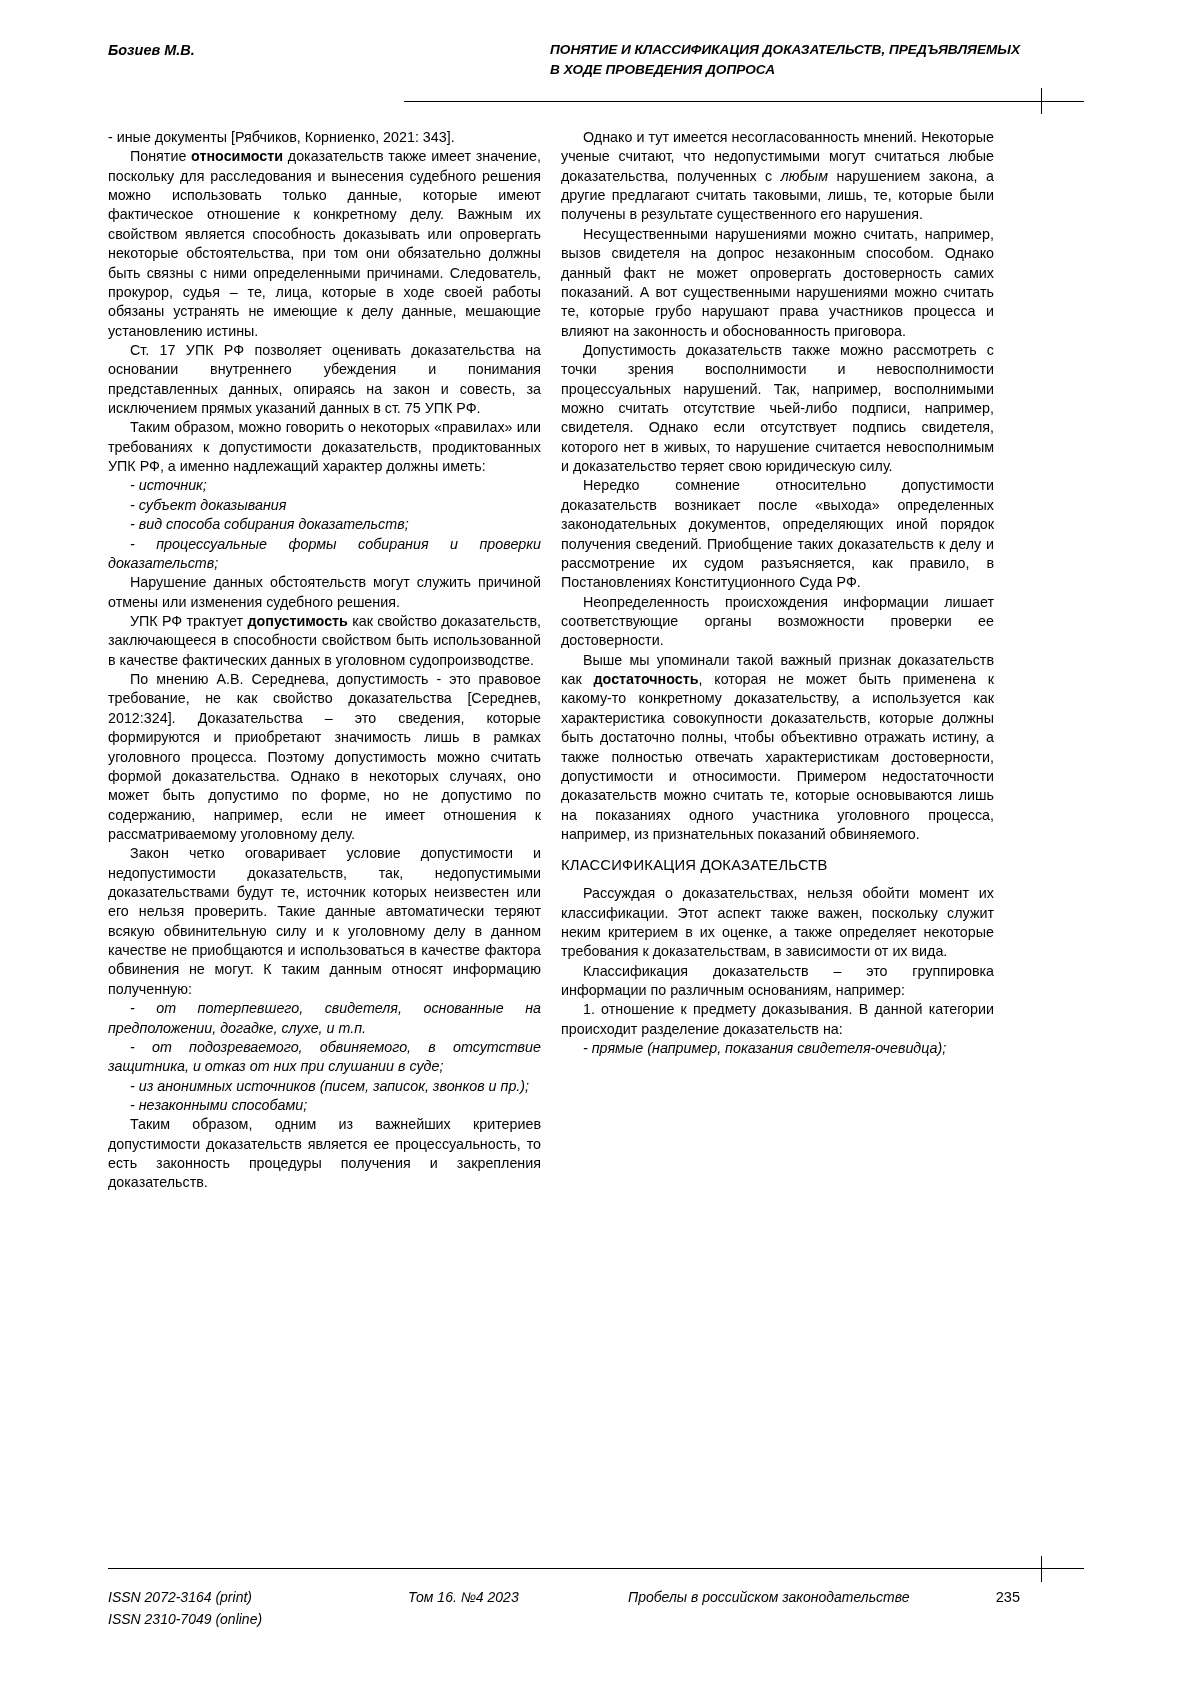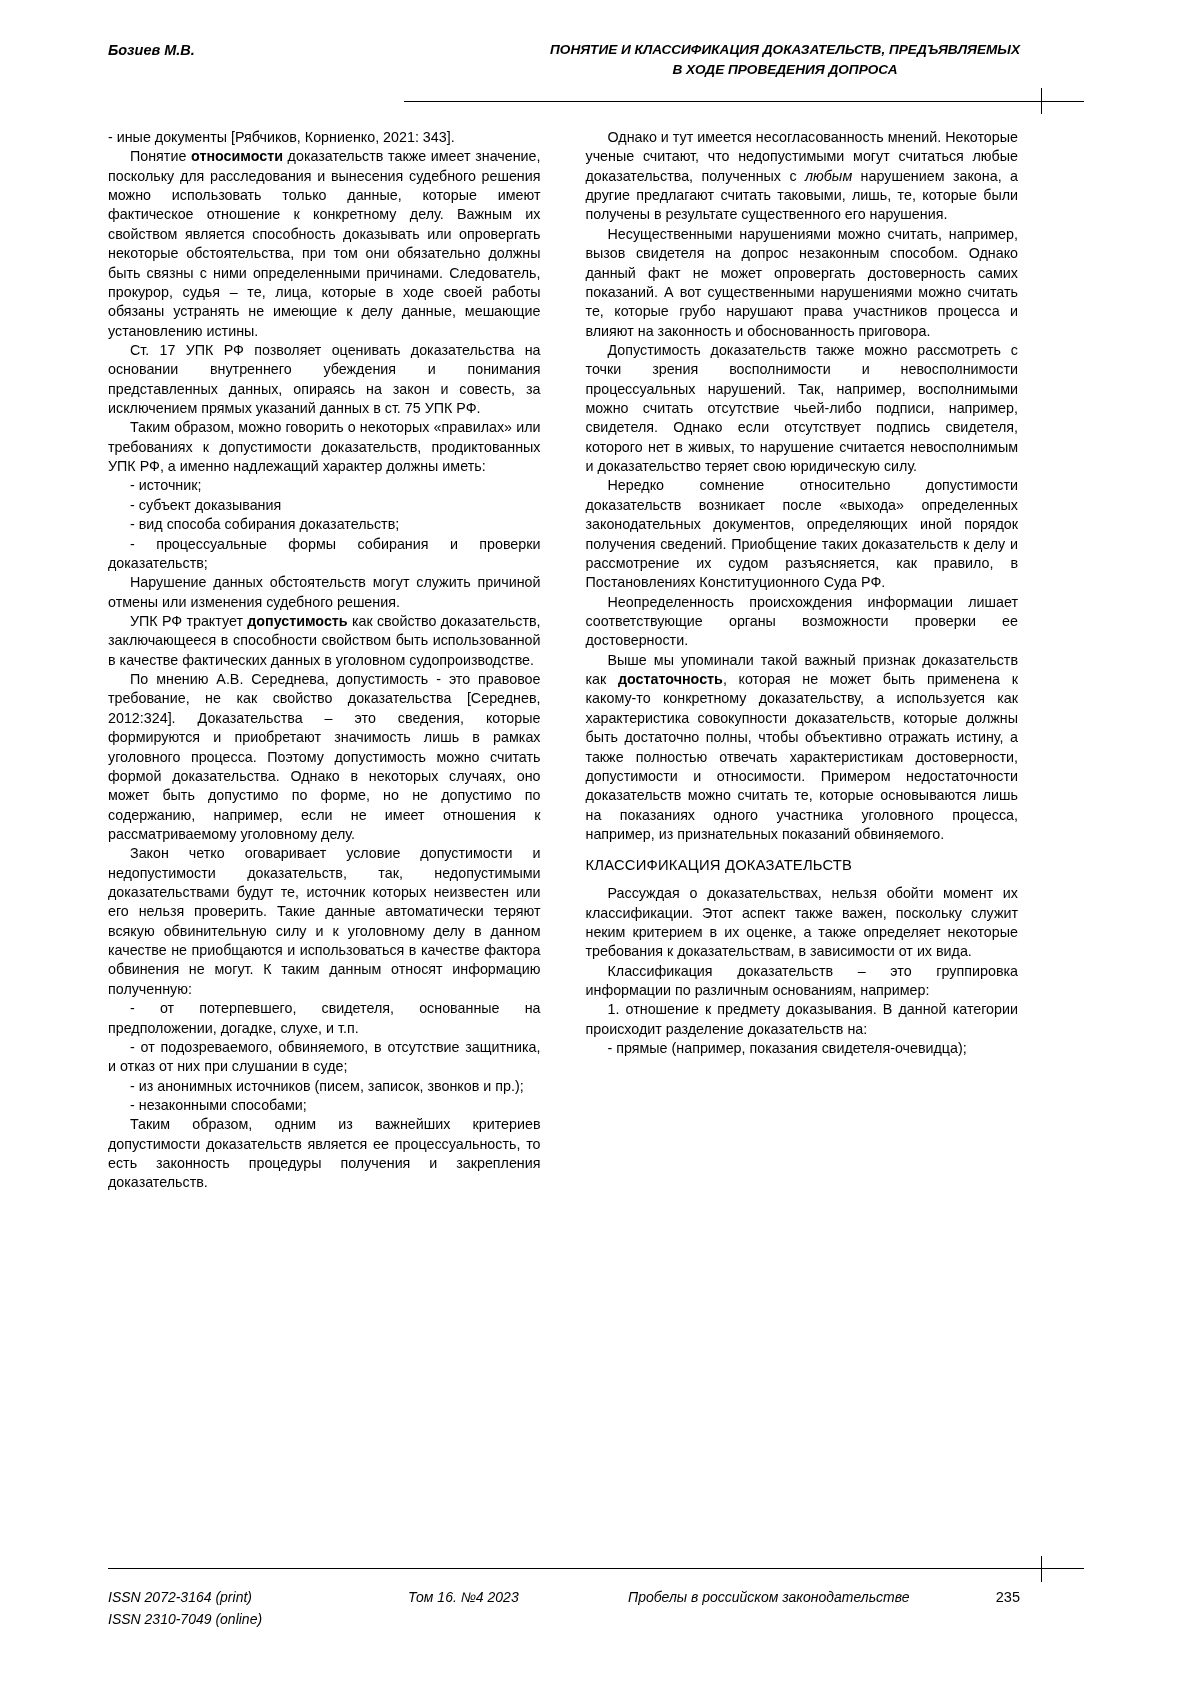--- a/index.html
+++ b/index.html
@@ -38,21 +38,21 @@
     font-size: 14.5px;
     font-weight: bold;
     font-style: italic;
     white-space: nowrap;
     padding-top: 2px;
   }
   .header-title {
     font-size: 13.6px;
     font-weight: bold;
     font-style: italic;
-    text-align: center;
+    text-align: left;
     line-height: 1.45;
     max-width: 620px;
   }
   .header-rule {
     position: absolute;
     left: 404px;
     top: 101px;
     width: 680px;
     height: 1px;
     background: #000;
@@ -66,38 +66,39 @@
     background: #000;
   }
 
   
   .columns {
     position: absolute;
     left: 108px;
     top: 128px;
     width: 910px;
     display: flex;
-    gap: 45px;
+    gap: 20px;
   }
   .col {
     width: 433px;
   }
   p.par {
     margin: 0;
     font-size: 14.3px;
     line-height: 1.355;
     text-align: justify;
     text-indent: 22px;
     hyphens: auto;
   }
   p.noindent {
     text-indent: 0;
   }
   p.dash {
     text-indent: 22px;
+    font-style: italic;
   }
   b { font-weight: bold; }
   i { font-style: italic; }
 
   h2.section-head {
     margin: 13px 0 0 0;
     font-size: 14.8px;
     font-weight: normal;
     text-transform: uppercase;
     letter-spacing: 0.2px;

